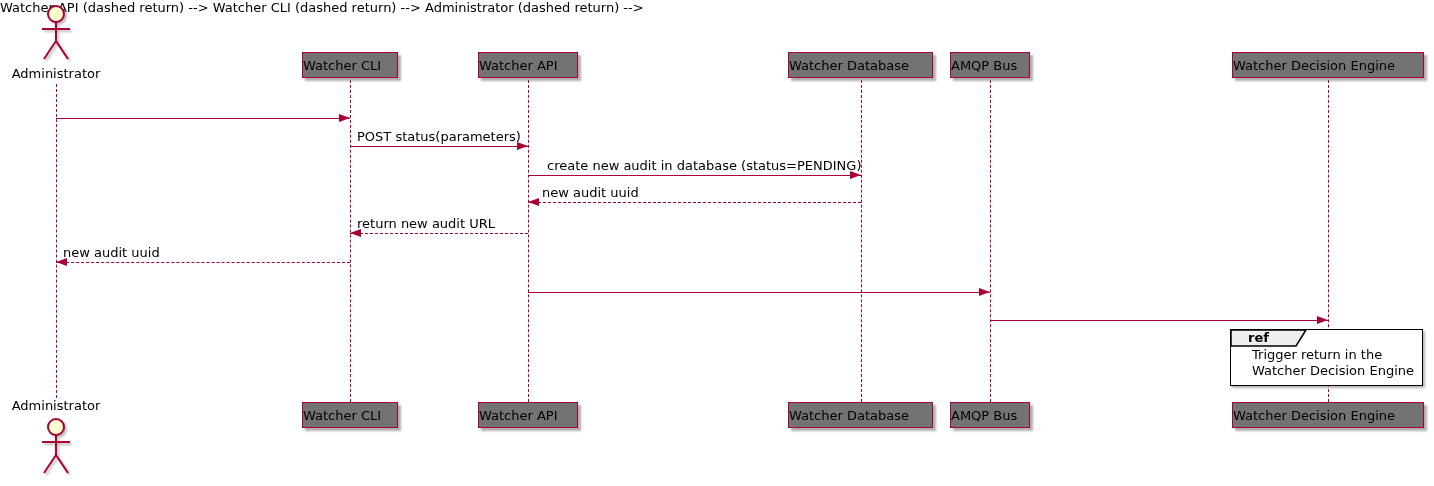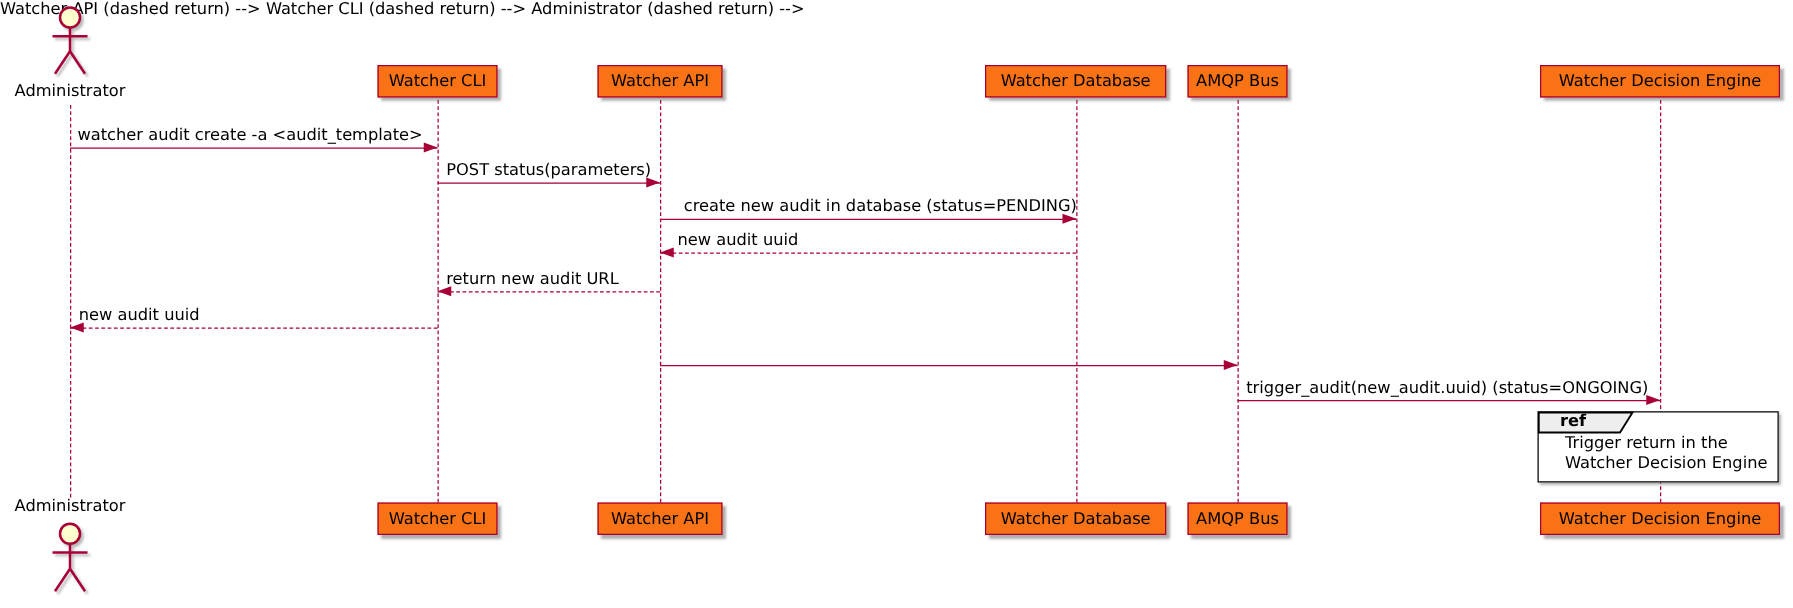--- a/index.html
+++ b/index.html
@@ -14,24 +14,24 @@
     overflow: hidden;
   }
   .lifeline {
     position: absolute;
     width: 0;
     border-left: 1px dashed #A80036;
   }
   .pbox {
     position: absolute;
     height: 26px;
-    background: #f97316;
+    background: #737373;
     border: 1.5px solid #A80036;
     box-shadow: 3px 3px 2px rgba(110,110,110,0.55);
-    text-align: center;
+    text-align: left;
     line-height: 26px;
     white-space: nowrap;
     box-sizing: border-box;
   }
   .actor-label {
     position: absolute;
     text-align: center;
     white-space: nowrap;
   }
   .actor-svg { position: absolute; filter: drop-shadow(2px 2px 1px rgba(128,128,128,0.55)); }
@@ -111,21 +111,20 @@
   <div class="pbox" style="left:1232px; top:52px; width:192px;">Watcher Decision Engine</div>
 
   
   <div class="pbox" style="left:302px; top:402px; width:96px;">Watcher CLI</div>
   <div class="pbox" style="left:478px; top:402px; width:100px;">Watcher API</div>
   <div class="pbox" style="left:788px; top:402px; width:145px;">Watcher Database</div>
   <div class="pbox" style="left:950px; top:402px; width:80px;">AMQP Bus</div>
   <div class="pbox" style="left:1232px; top:402px; width:192px;">Watcher Decision Engine</div>
 
   
-  <div class="msg-label" style="left:62px; top:101px;">watcher audit create -a &lt;audit_template&gt;</div>
   <div class="msg-line solid" style="left:56px; top:118px; width:294px;"></div>
   <div class="arrowhead right" style="left:339px; top:114px;"></div>
 
   
   <div class="msg-label" style="left:357px; top:129px;">POST status(parameters)</div>
   <div class="msg-line solid" style="left:350px; top:146px; width:178px;"></div>
   <div class="arrowhead right" style="left:517px; top:142px;"></div>
 
   
   <div class="msg-label" style="left:547px; top:158px;">create new audit in database (status=PENDING)</div>
@@ -145,21 +144,20 @@
    Administrator (dashed return) --&gt;
   <div class="msg-label" style="left:63px; top:245px;">new audit uuid</div>
   <div class="msg-line dashed" style="left:56px; top:262px; width:294px;"></div>
   <div class="arrowhead left" style="left:56px; top:258px;"></div>
 
   
   <div class="msg-line solid" style="left:528px; top:292px; width:462px;"></div>
   <div class="arrowhead right" style="left:979px; top:288px;"></div>
 
   
-  <div class="msg-label" style="left:997px; top:303px;">trigger_audit(new_audit.uuid) (status=ONGOING)</div>
   <div class="msg-line solid" style="left:990px; top:320px; width:338px;"></div>
   <div class="arrowhead right" style="left:1317px; top:316px;"></div>
 
   
   <div class="ref-box">
     <svg class="ref-tab" width="80" height="20">
       <polygon points="1,1 76,1 66,17 1,17" fill="#EEEEEE" stroke="#000000" stroke-width="1.5"></polygon>
     </svg>
     <div class="ref-keyword">ref</div>
     <div class="ref-text">

